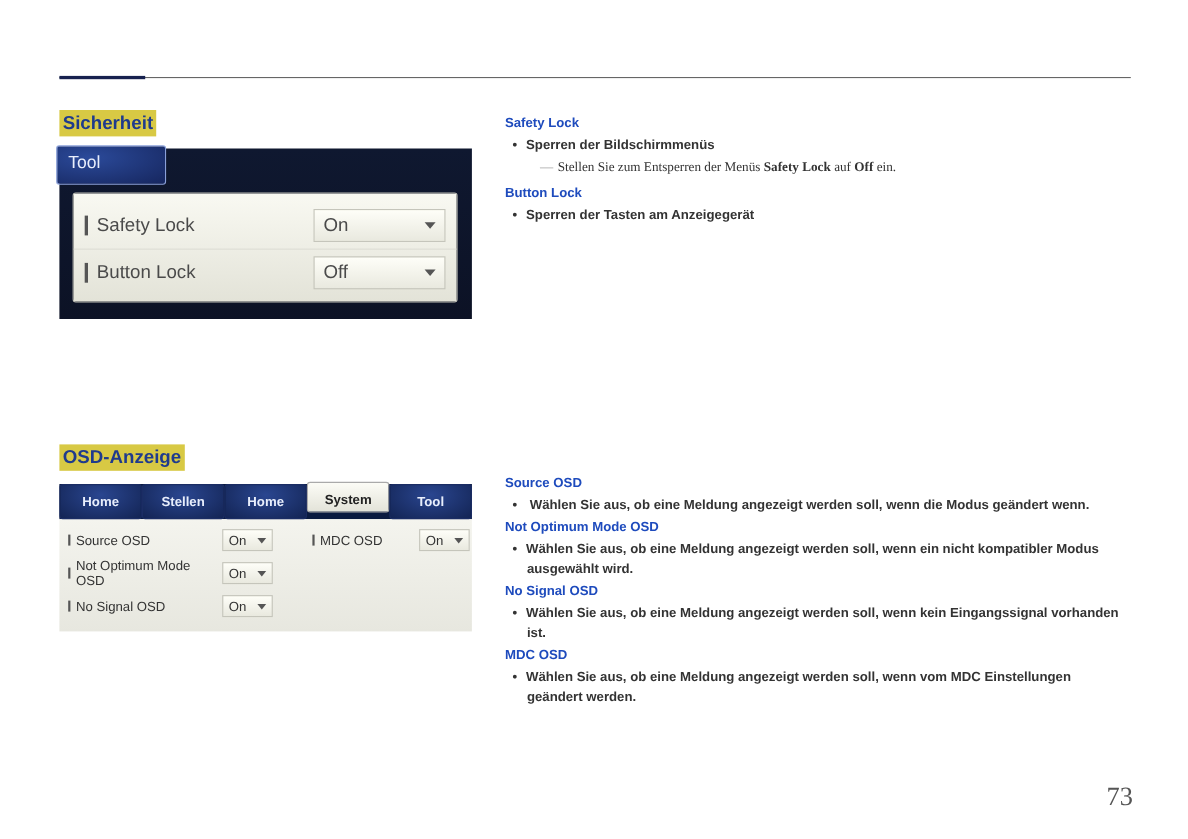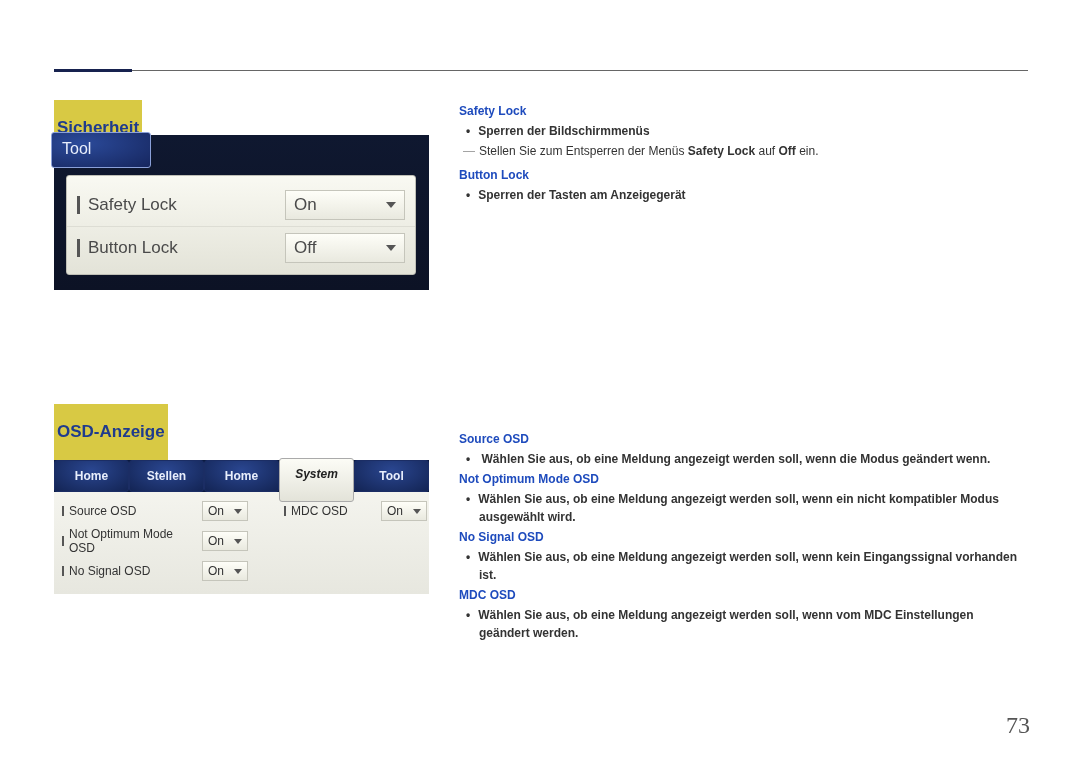--- a/index.html
+++ b/index.html
@@ -26,21 +26,21 @@
     width: 78px;
     height: 3px;
     background: #17224f;
   }
   .section-title {
     display: inline-block;
     background: #d8c944;
     color: #1f3b8d;
     font-size: 17px;
     font-weight: bold;
-    padding: 18px 3px;
+    padding: 2px 3px;
   }
   
   .sec1-title { position: absolute; left: 54px; top: 100px; }
   .safety-osd {
     position: absolute;
     left: 54px;
     top: 135px;
     width: 375px;
     height: 155px;
     background: linear-gradient(#0f1830 0%, #0c1225 100%);
@@ -101,21 +101,21 @@
     width: 0; height: 0;
     border-left: 5px solid transparent;
     border-right: 5px solid transparent;
     border-top: 6px solid #555;
   }
 
   
   .sec2-title { position: absolute; left: 54px; top: 404px; }
   .sec2-osd {
     position: absolute;
-    left: 54px; top: 460px;
+    left: 54px; top: 440px;
     width: 375px;
   }
   .tabbar {
     display: flex;
     height: 32px;
     background: #0a1a40;
   }
   .tab {
     flex: 1;
     height: 32px;
@@ -125,23 +125,22 @@
     font-weight: bold;
     color: #e8eefc;
     border: 1px solid #1b2d64;
     background: radial-gradient(ellipse at 50% 30%, #2a4690, #132454);
     border-radius: 3px;
   }
   .tab.active {
     background: linear-gradient(#fcfcf6, #e3e3d9);
     color: #222;
     border: 1px solid #aaa;
-    height: 44px;
+    height: 28px;
     margin-top: -2px;
-    font-style: italic;
   }
   .sec2-body {
     background: linear-gradient(#f4f4ee, #e7e7df);
     padding: 4px 8px 8px 8px;
   }
   .sec2-grid {
     display: grid;
     grid-template-columns: 140px 74px 105px 48px;
     grid-template-rows: 30px 30px 30px;
     align-items: center;
@@ -194,22 +193,23 @@
   .bullet-item {
     margin: 2px 0 2px 20px;
     font-weight: bold;
   }
   .bullet-item::before {
     content: "•";
     margin-left: -13px;
     margin-right: 8px;
   }
   .subnote {
-    margin: 2px 0 6px 20px;
+    margin: 2px 0 6px 48px;
     position: relative;
+    font-family: Liberation Serif, serif;
   }
   .subnote::before {
     content: "―";
     position: absolute;
     left: -16px;
     top: 0;
     color: #999;
   }
 
   .right-col2 {

